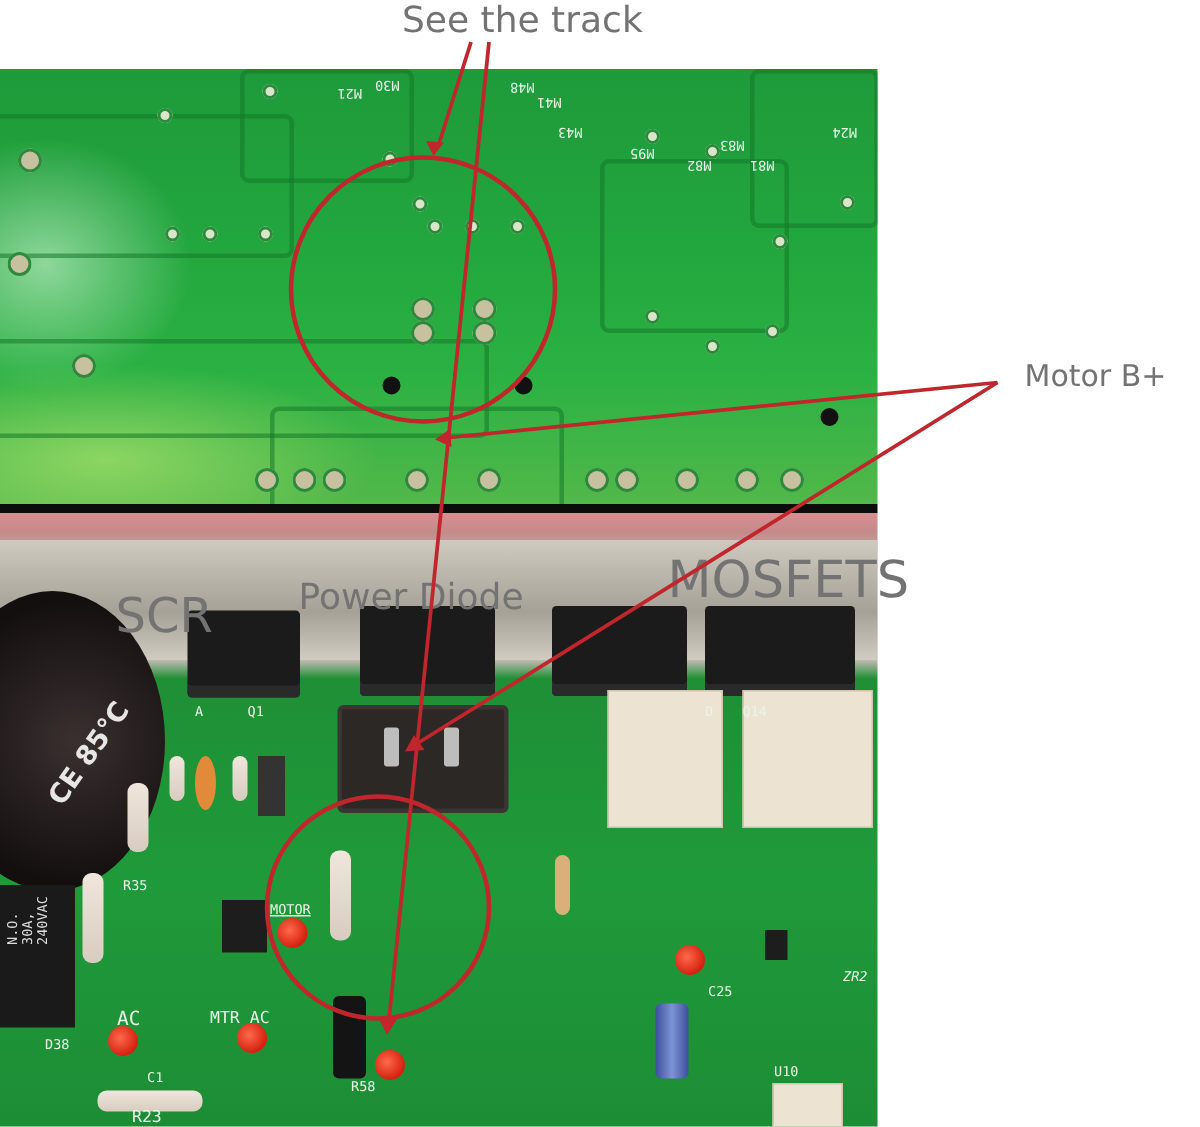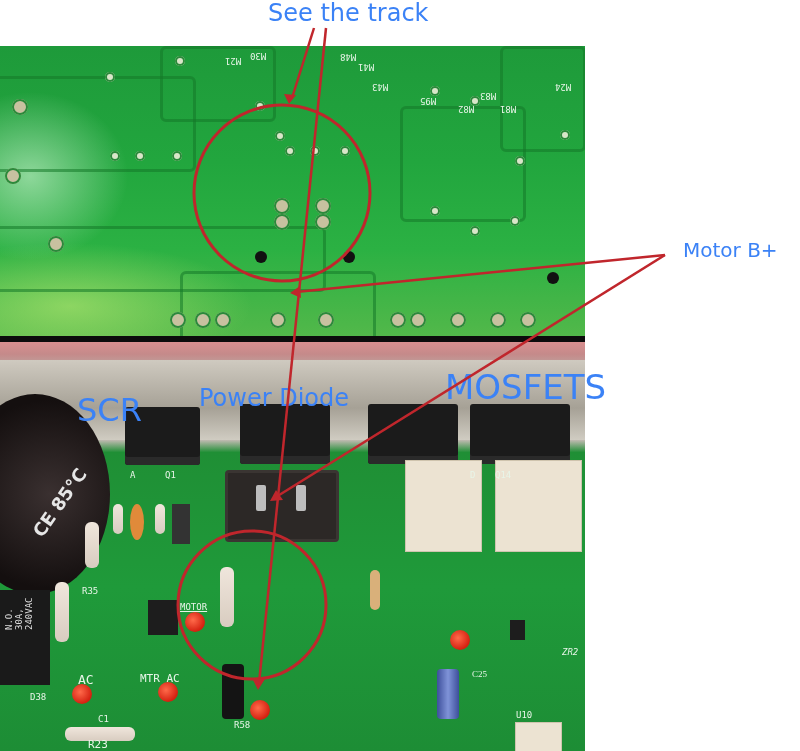--- a/index.html
+++ b/index.html
@@ -27,21 +27,21 @@
   .res.h{width:46px;height:14px;}
   .led{position:absolute;width:20px;height:20px;border-radius:50%;background:radial-gradient(circle at 40% 40%,#ff6a4a,#d42010 70%);}
   .connector{position:absolute;left:225px;top:128px;width:108px;height:66px;background:#2c2826;border:3px solid #3a3532;border-radius:4px;}
   .connector .pin{position:absolute;top:12px;width:10px;height:26px;background:#bdbdbd;border-radius:2px;}
   .film{position:absolute;background:#ece3d2;border:1px solid #cfc4ae;}
   .elco{position:absolute;left:222px;top:322px;width:22px;height:55px;background:#141414;border-radius:4px;}
   .blue-cap{position:absolute;left:437px;top:327px;width:22px;height:50px;background:linear-gradient(90deg,#3d4f9b,#7f93d8,#3d4f9b);border-radius:4px;}
   .ic{position:absolute;background:#1d1d1d;}
   .silk2{position:absolute;color:#e8f5e8;font-size:9px;font-family:"DejaVu Sans Mono",monospace;}
 
-  .label{position:absolute;color:#3b82f6;white-space:nowrap;line-height:1;}
+  .label{position:absolute;color:#737373;white-space:nowrap;line-height:1;}
   #label-see-track{left:268px;top:1px;font-size:24px;}
   #label-motor-b{left:683px;top:240px;font-size:20px;}
   #label-scr{left:77px;top:394px;font-size:32px;text-align:center;}
   #label-power-diode{left:199px;top:386px;font-size:24px;}
   #label-mosfets{left:445px;top:370px;font-size:34px;}
   #overlay{position:absolute;left:0;top:0;width:800px;height:751px;pointer-events:none;}
 </style>
 </head>
 <body>
 
@@ -149,21 +149,21 @@
   <div class="led" style="left:158px;top:340px;"></div>
   <div class="led" style="left:250px;top:358px;"></div>
   <div class="led" style="left:450px;top:288px;"></div>
 
   <span class="silk2" style="left:130px;top:128px;">A</span>
   <span class="silk2" style="left:165px;top:128px;">Q1</span>
   <span class="silk2" style="left:470px;top:128px;">D</span>
   <span class="silk2" style="left:495px;top:128px;">Q14</span>
   <span class="silk2" style="left:82px;top:244px;">R35</span>
   <span class="silk2" style="left:180px;top:260px;text-decoration:underline;">MOTOR</span>
-  <span class="silk2" style="left:472px;top:327px;font-family:Liberation Serif, serif;">C25</span>
+  <span class="silk2" style="left:472px;top:315px;">C25</span>
   <span class="silk2" style="left:562px;top:305px;font-style:italic;">ZR2</span>
   <span class="silk2" style="left:516px;top:368px;">U10</span>
   <span class="silk2" style="left:78px;top:330px;font-size:13px;">AC</span>
   <span class="silk2" style="left:140px;top:330px;font-size:11px;">MTR AC</span>
   <span class="silk2" style="left:88px;top:396px;font-size:11px;">R23</span>
   <span class="silk2" style="left:98px;top:372px;">C1</span>
   <span class="silk2" style="left:234px;top:378px;">R58</span>
   <span class="silk2" style="left:30px;top:350px;">D38</span>
 </div>
 

